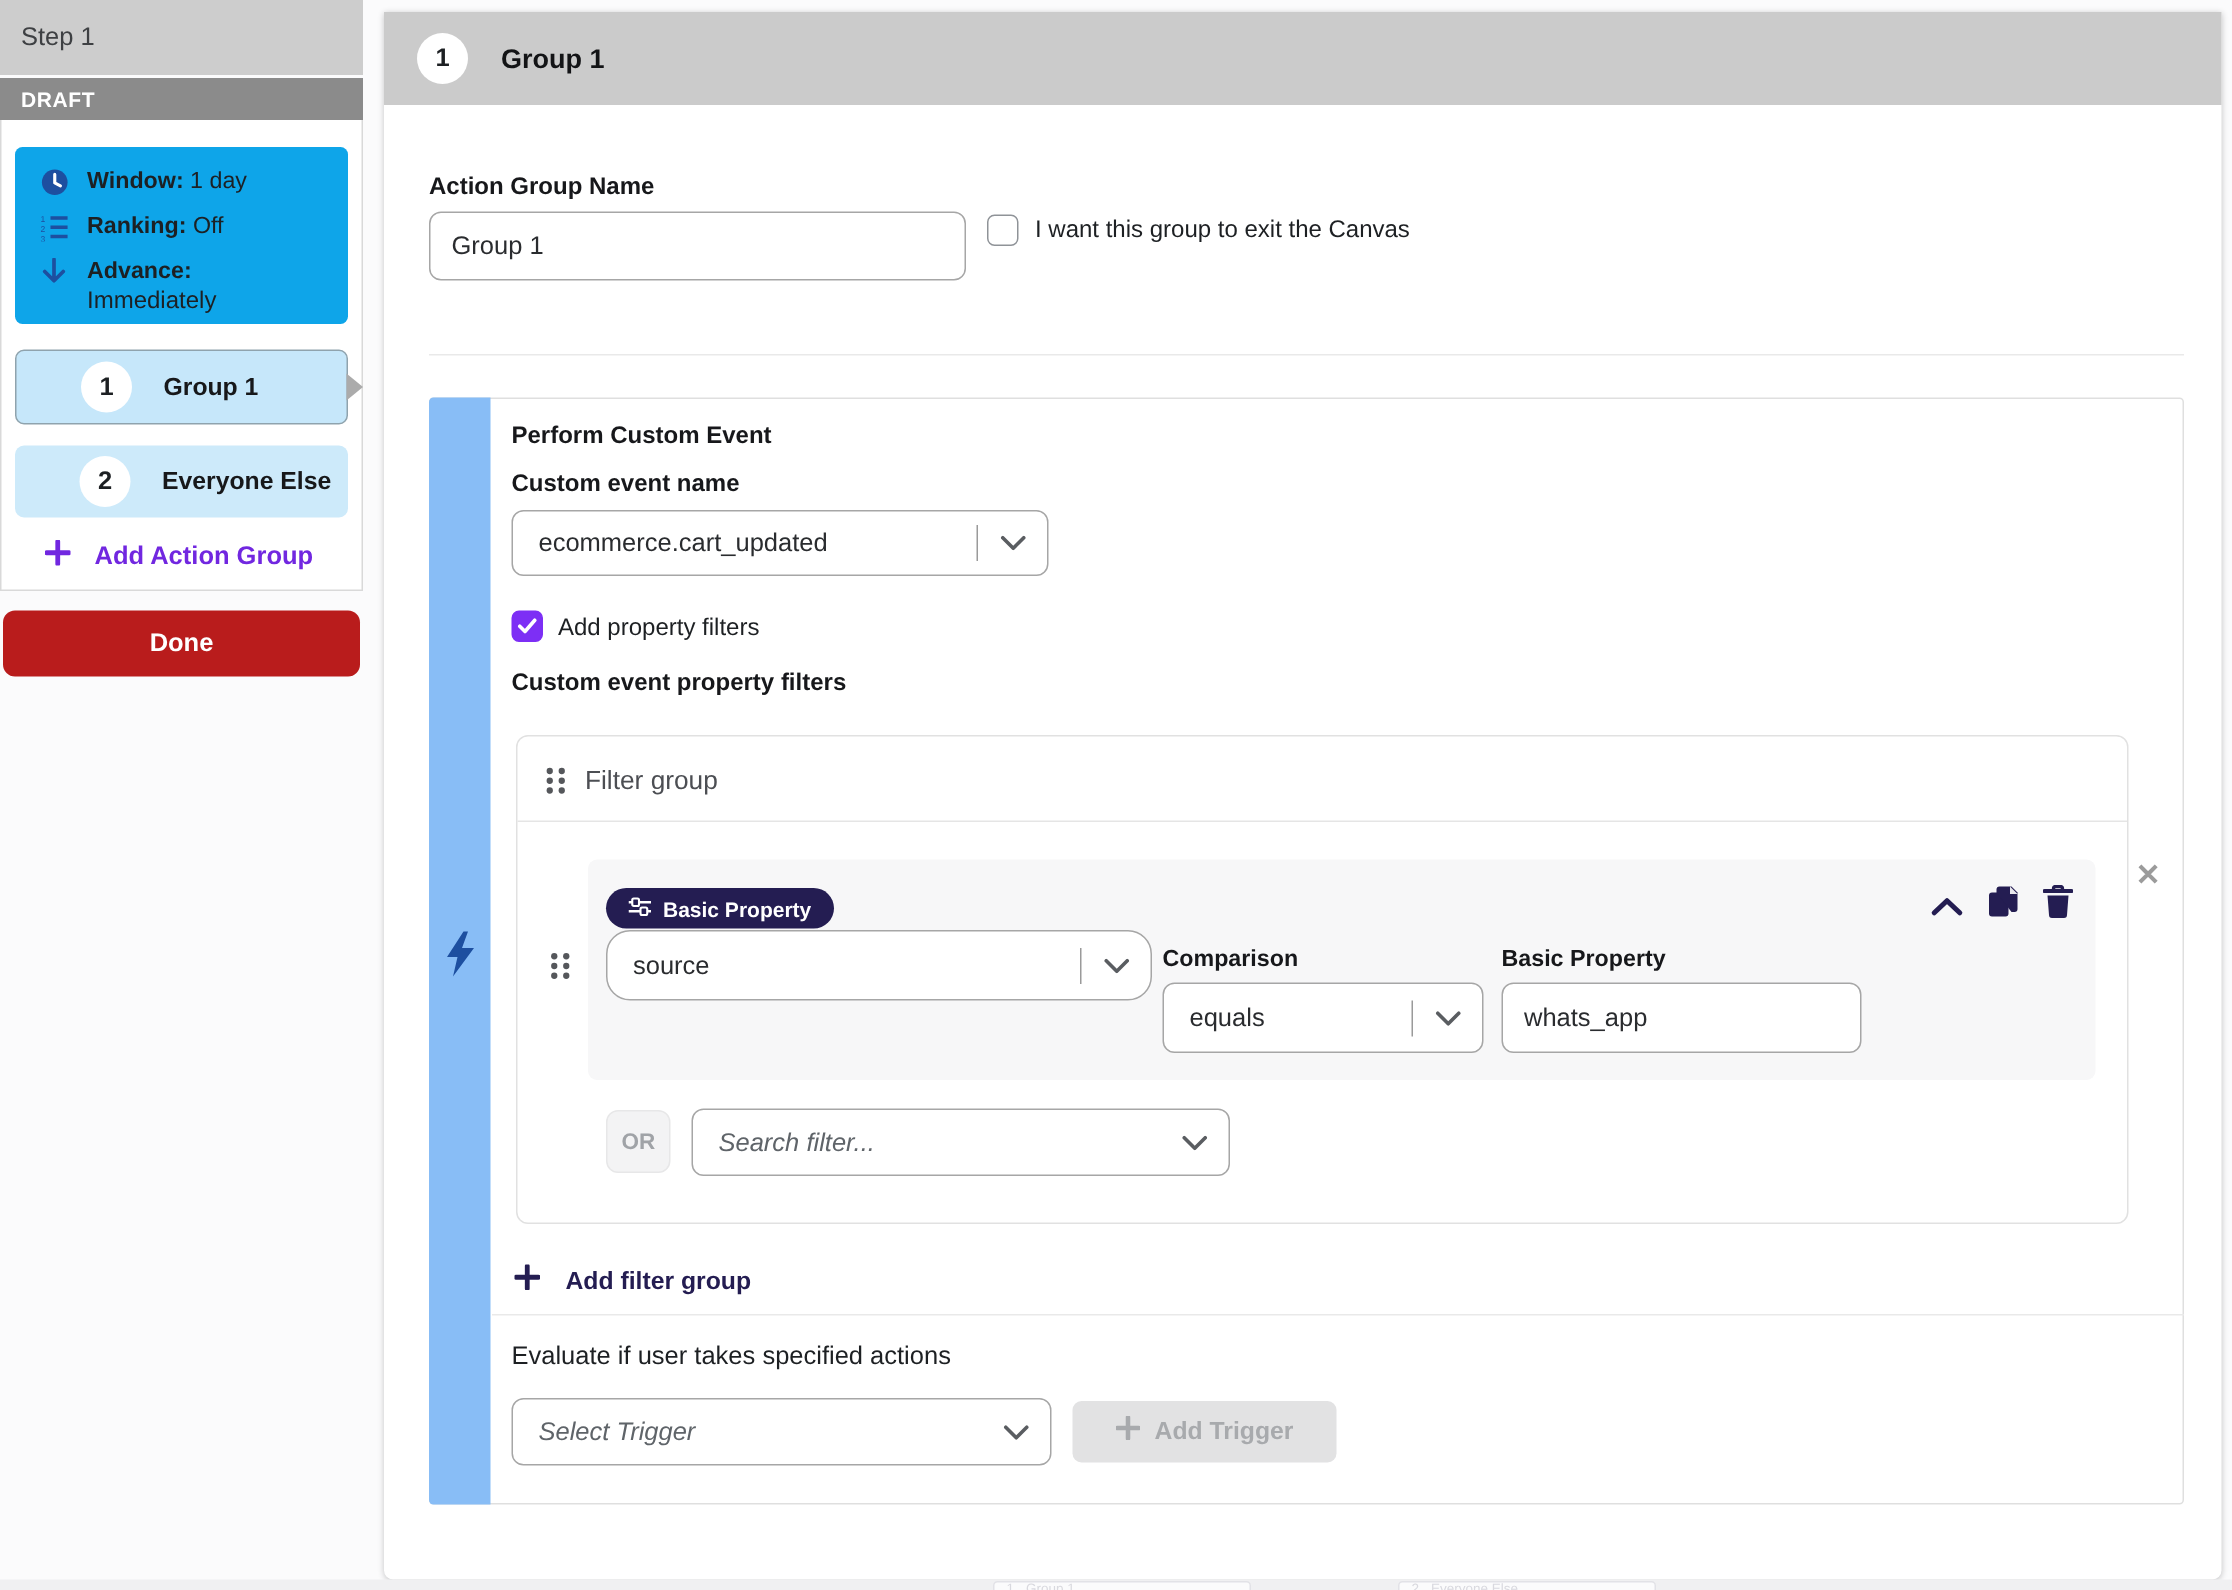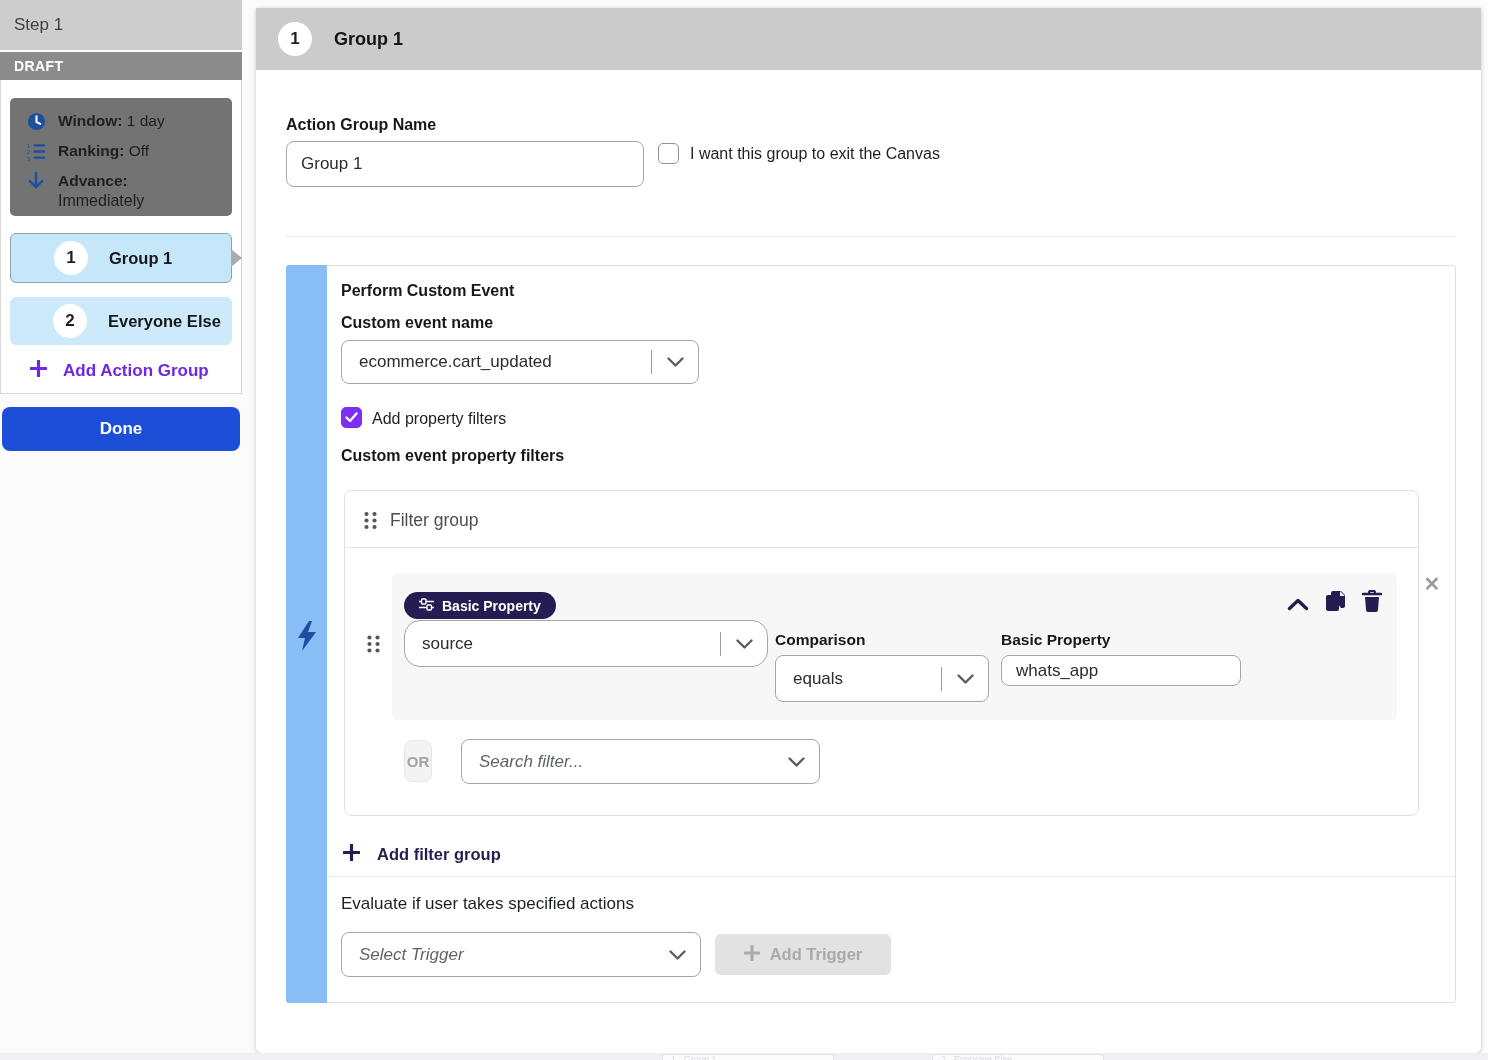--- a/index.html
+++ b/index.html
@@ -16,41 +16,41 @@
   
   .sidebar { left:0; top:0; width:242px; }
   .step-header { left:0; top:0; width:242px; height:50px; background:#cdcdcd;
     display:flex; align-items:center; padding-left:14px; font-size:17px; color:#3e4043; }
   .draft-bar { left:0; top:52px; width:242px; height:28px; background:#8b8b8b;
     display:flex; align-items:center; padding-left:14px; color:#fff;
     font-size:14px; font-weight:bold; letter-spacing:.4px; }
   .side-body { left:0; top:80px; width:242px; height:314px; background:#fff;
     border:1px solid #d9d9d9; border-top:none; }
   .summary-box { left:10px; top:98px; width:222px; height:118px;
-    background:#737373; border-radius:5px; }
+    background:#0ea5e9; border-radius:5px; }
   .sum-row { position:absolute; left:16px; display:flex; align-items:center; gap:12px;
     font-size:15.5px; color:#1d2023; }
   .sum-row b { font-weight:bold; }
   .sum-ic { width:20px; height:20px; flex:0 0 20px; display:flex; align-items:center; justify-content:center; }
   .indent-text { position:absolute; left:48px; font-size:16px; color:#1d2023; }
 
   .group-item { left:10px; width:222px; border-radius:6px; background:#cdeafa;
     display:flex; align-items:center; }
   .group-item.selected { background:#c6e7fa; border:1px solid #8fa3ad; }
   .num-circle { width:34px; height:34px; border-radius:50%; background:#fff;
     display:flex; align-items:center; justify-content:center;
     font-weight:bold; font-size:17px; color:#1d2023; margin-left:43px; }
   .group-label { font-weight:bold; font-size:16.5px; margin-left:21px; color:#17181a; }
   .sel-arrow { position:absolute; left:231px; top:249px; width:0; height:0;
     border-top:9px solid transparent; border-bottom:9px solid transparent;
     border-left:11px solid #ababab; }
 
   .add-group { left:30px; top:357px; height:28px; display:flex; align-items:center; gap:16px;
     color:#7127e0; font-weight:bold; font-size:17px; cursor:pointer; }
-  .done-btn { left:2px; top:407px; width:238px; height:44px; background:#1d4ed8;
+  .done-btn { left:2px; top:407px; width:238px; height:44px; background:#b91c1c;
     border:none; border-radius:8px; color:#fff; font-weight:bold; font-size:17px;
     font-family:inherit; cursor:pointer; }
 
   
   .main-panel { left:256px; top:8px; width:1225px; height:1045px; background:#fff;
     border-radius:0 0 6px 6px; box-shadow:0 1px 4px rgba(0,0,0,.22); }
   .main-header { left:256px; top:8px; width:1225px; height:62px; background:#cbcbcb;
     display:flex; align-items:center; }
   .main-header .num-circle { margin-left:22px; }
   .main-title { font-weight:bold; font-size:18px; margin-left:22px; color:#131416; }
@@ -93,21 +93,21 @@
   .drag-dots { position:absolute; cursor:grab; }
   .filter-row { left:392px; top:573px; width:1005px; height:147px; background:#f7f7f8; border-radius:6px; }
 
   .type-pill { position:absolute; height:27px; background:#241d52; border-radius:14px;
     display:flex; align-items:center; gap:8px; padding:0 15px; color:#fff;
     font-weight:bold; font-size:14px; }
 
   .row-icon { position:absolute; width:22px; height:22px; display:flex;
     align-items:center; justify-content:center; cursor:pointer; }
 
-  .or-chip { left:404px; top:740px; width:28px; height:42px; background:#f3f3f4;
+  .or-chip { left:404px; top:740px; width:43px; height:42px; background:#f3f3f4;
     border:1px solid #e7e7e8; border-radius:8px; display:flex; align-items:center;
     justify-content:center; font-weight:bold; font-size:15px; color:#a0a3a7; }
 
   .add-fg { left:343px; top:843px; height:22px; display:flex; align-items:center; gap:17px;
     color:#241d52; font-weight:bold; font-size:16.5px; cursor:pointer; }
 
   .add-trigger { left:715px; top:934px; width:176px; height:41px; background:#e2e2e3;
     border:none; border-radius:6px; display:flex; align-items:center; justify-content:center;
     gap:10px; color:#a8aaad; font-weight:bold; font-size:16.5px; font-family:inherit; }
 
@@ -287,21 +287,21 @@
 </div>
 <div class="dropdown" style="left:775px; top:655px; width:214px; height:47px;">
   <span class="dd-value">equals</span>
   <span class="dd-sep"></span>
   <span class="dd-chev">
     <svg width="17" height="10" viewBox="0 0 17 10">
         <path d="M1.5 1.5l7 7 7-7" stroke="#5a5d61" stroke-width="2.4" fill="none" stroke-linecap="round" stroke-linejoin="round"></path>
       </svg>
   </span>
 </div>
-<input class="text-input" style="left: 1001px; top: 655px; width: 240px; height: 31px;" value="whats_app">
+<input class="text-input" style="left: 1001px; top: 655px; width: 240px; height: 47px;" value="whats_app">
 
 <div class="row-icon" style="left:1287px; top:593px;">
   <svg width="22" height="13" viewBox="0 0 22 13">
       <path d="M2.5 10.5L11 2.5l8.5 8" stroke="#241d52" stroke-width="3.4" fill="none" stroke-linecap="round" stroke-linejoin="round"></path>
     </svg>
 </div>
 <div class="row-icon" style="left:1324px; top:590px;">
   <svg width="21" height="22" viewBox="0 0 21 22">
       <rect x="1" y="5" width="13" height="16" rx="2" fill="#241d52"></rect>
       <path d="M6 5V3a2 2 0 0 1 2-2h8l4 4v11a2 2 0 0 1-2 2h-2" fill="#241d52"></path>

